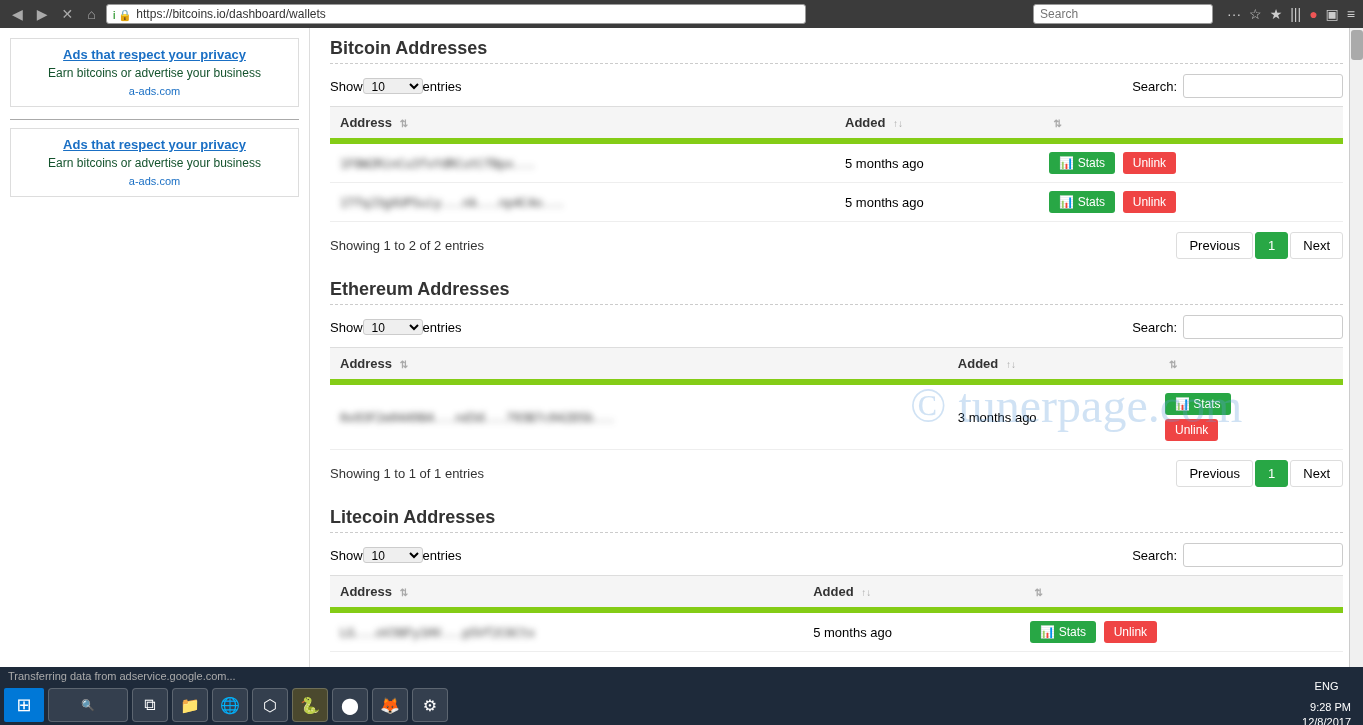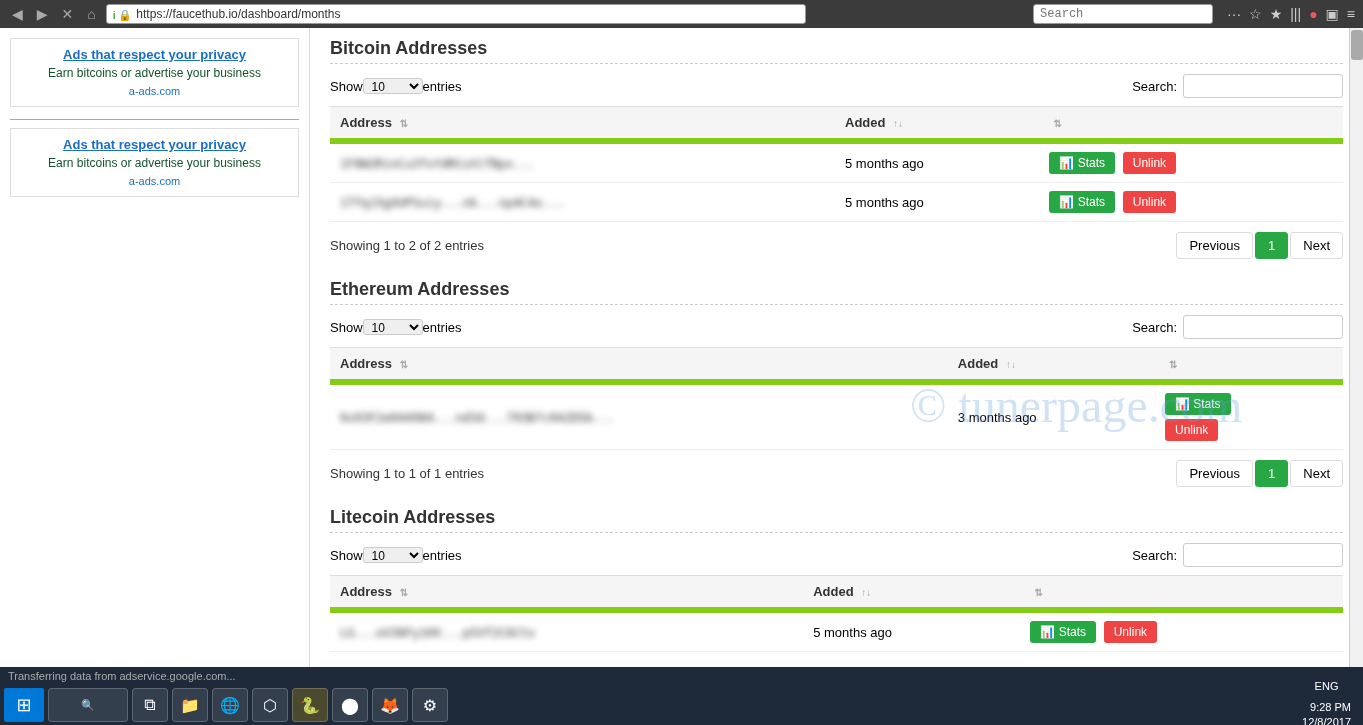--- a/index.html
+++ b/index.html
@@ -33,21 +33,20 @@
       align-items: center;
       padding: 0 6px;
       font-size: 12px;
       color: #333;
       gap: 4px;
     }
     .browser-search {
       margin-left: auto;
       display: flex;
       gap: 4px;
-      font-family: Liberation Mono, monospace;
     }
     .browser-search input {
       width: 180px;
       height: 20px;
       border: 1px solid #999;
       border-radius: 3px;
       padding: 0 6px;
       font-size: 12px;
     }
     .browser-icons {
@@ -315,21 +314,21 @@
 </head>
 <body>
 
 <div class="browser-chrome">
   <button class="browser-nav-btn">◀</button>
   <button class="browser-nav-btn">▶</button>
   <button class="browser-nav-btn">✕</button>
   <button class="browser-nav-btn">⌂</button>
   <div class="browser-url-bar">
     <span style="color:green;font-size:11px;">ℹ 🔒</span>
-    <span style="font-size:12px;color:#333;">https://faucethub.io/dashboard/months</span>
+    <span style="font-size:12px;color:#333;">https://bitcoins.io/dashboard/wallets</span>
   </div>
   <div class="browser-search">
     <input type="text" class="browser-search" style="width: 180px; height: 20px; border: 1px solid rgb(153, 153, 153); border-radius: 3px; padding: 0px 6px; font-size: 12px;" placeholder="Search">
   </div>
   <div class="browser-icons">
     <span>···</span>
     <span>☆</span>
     <span>★</span>
     <span>|||</span>
     <span style="color:#e55;">●</span>

